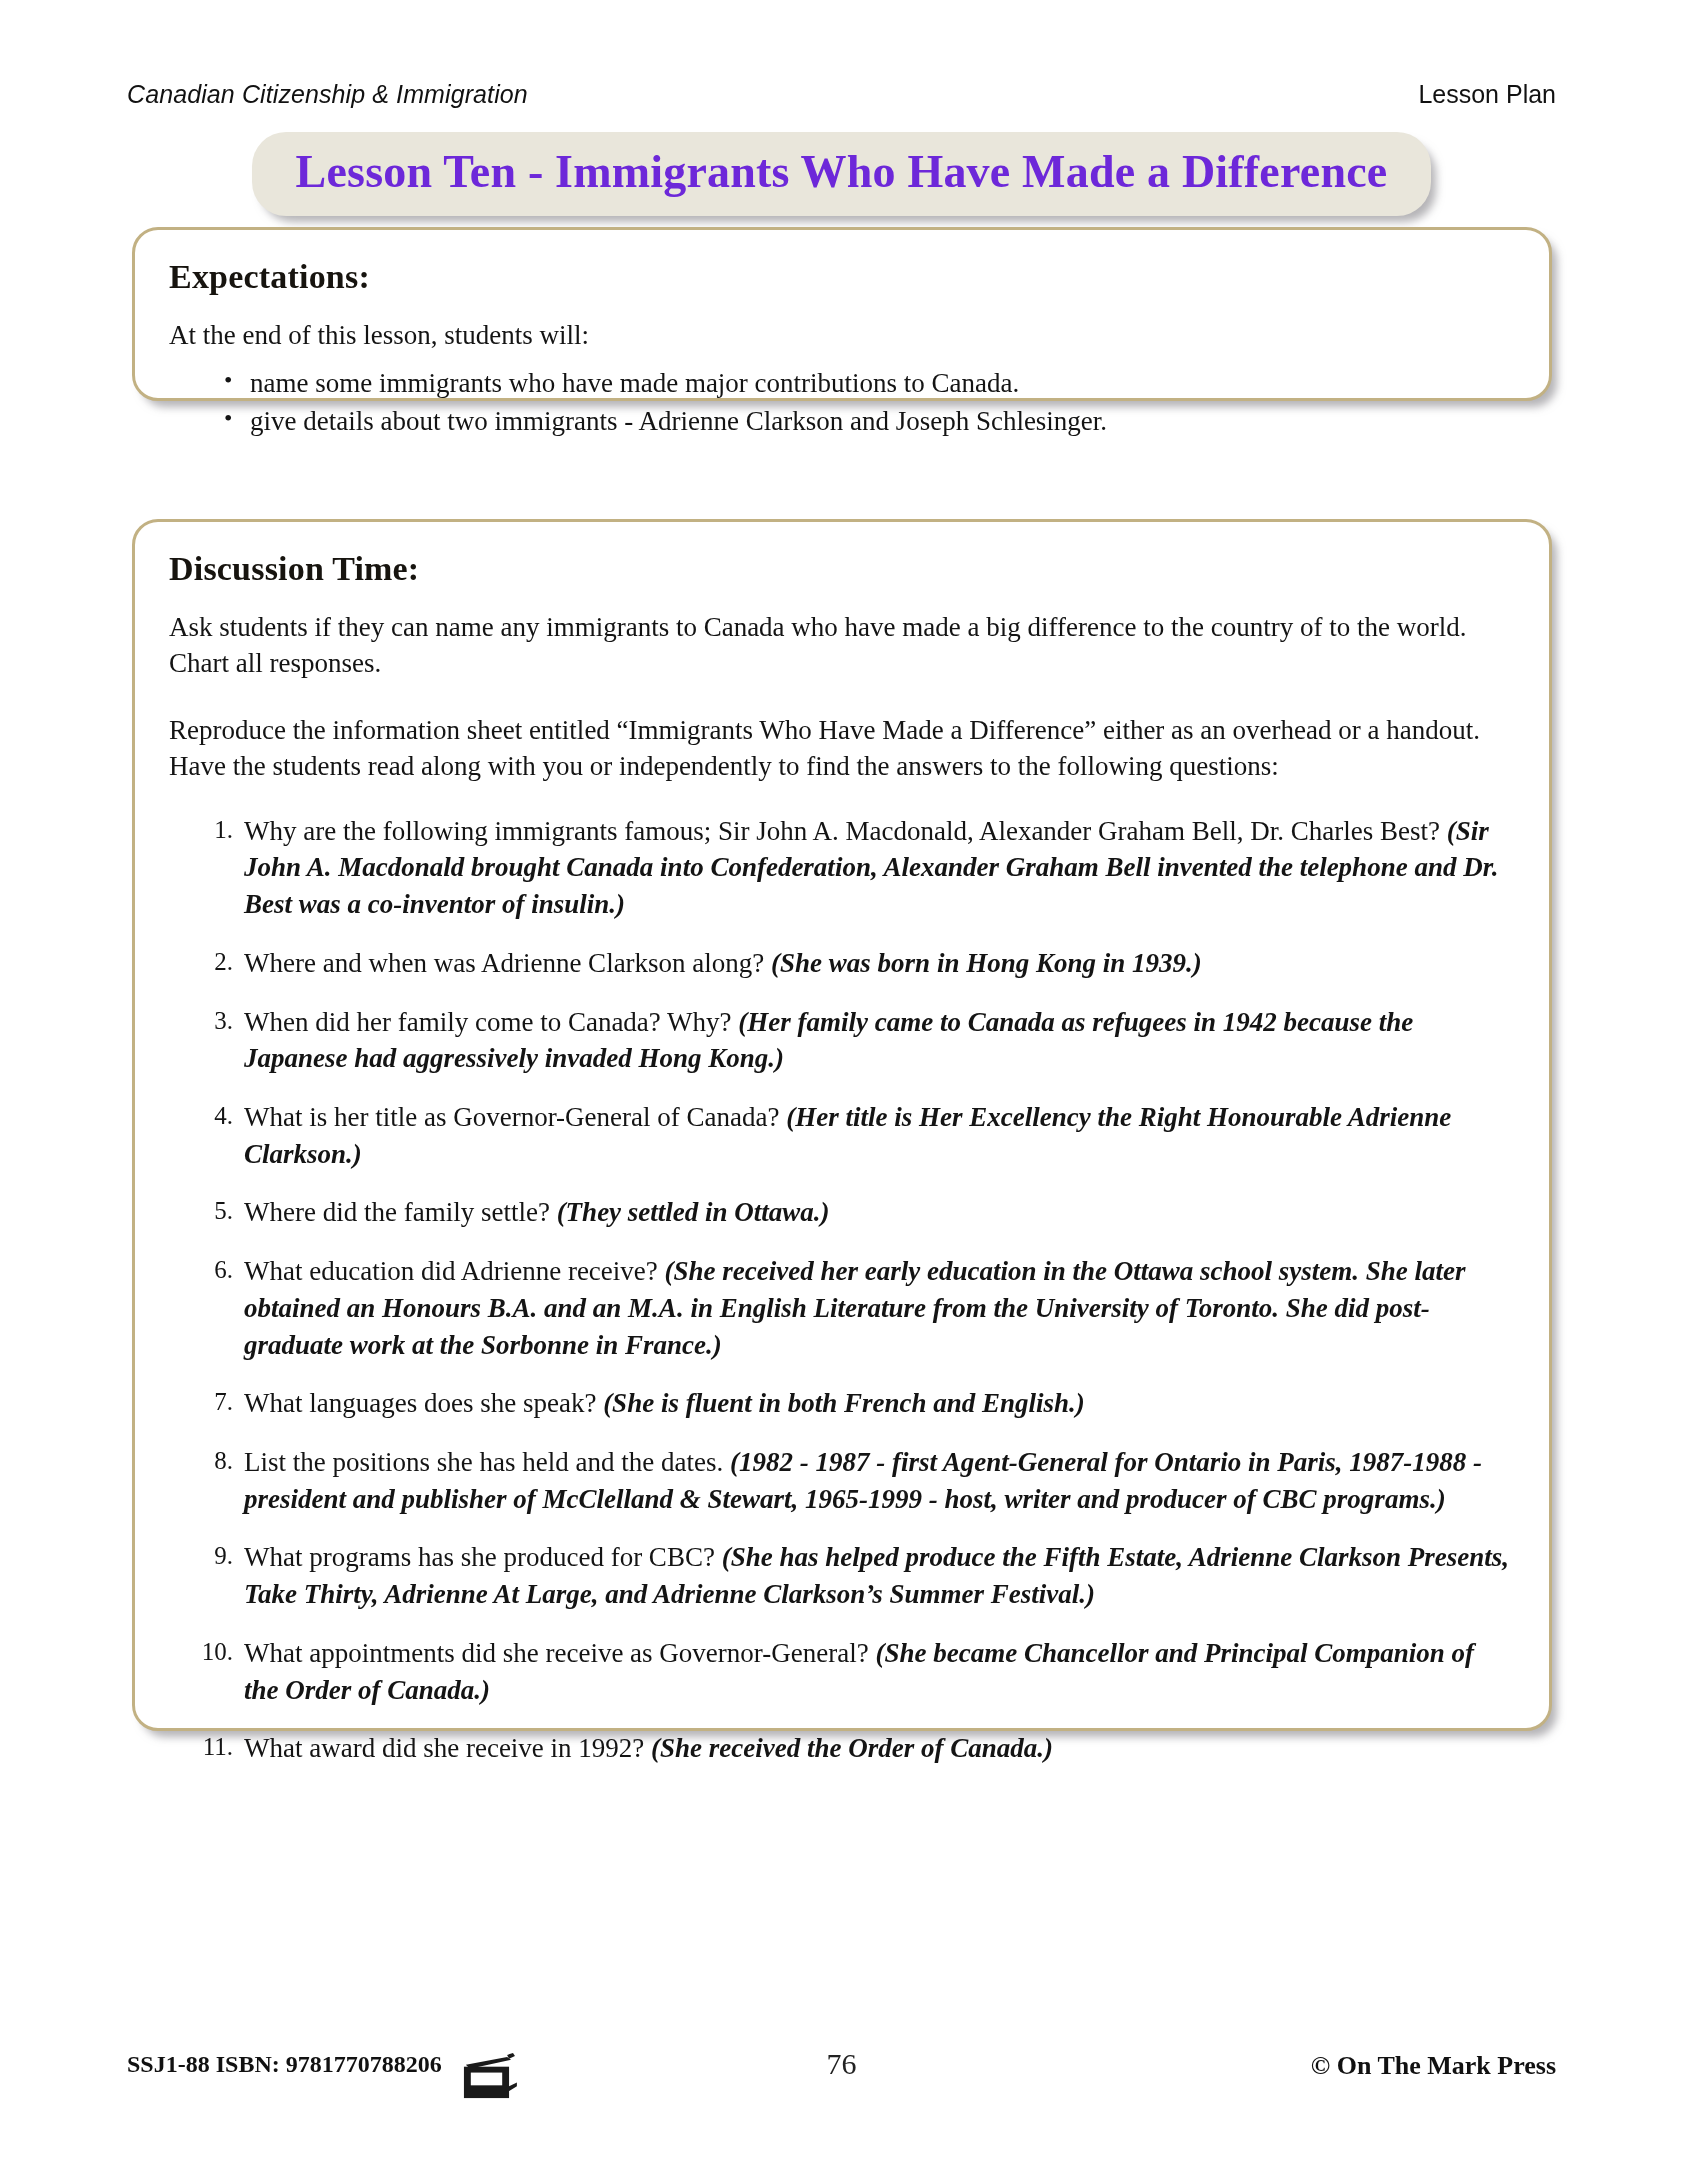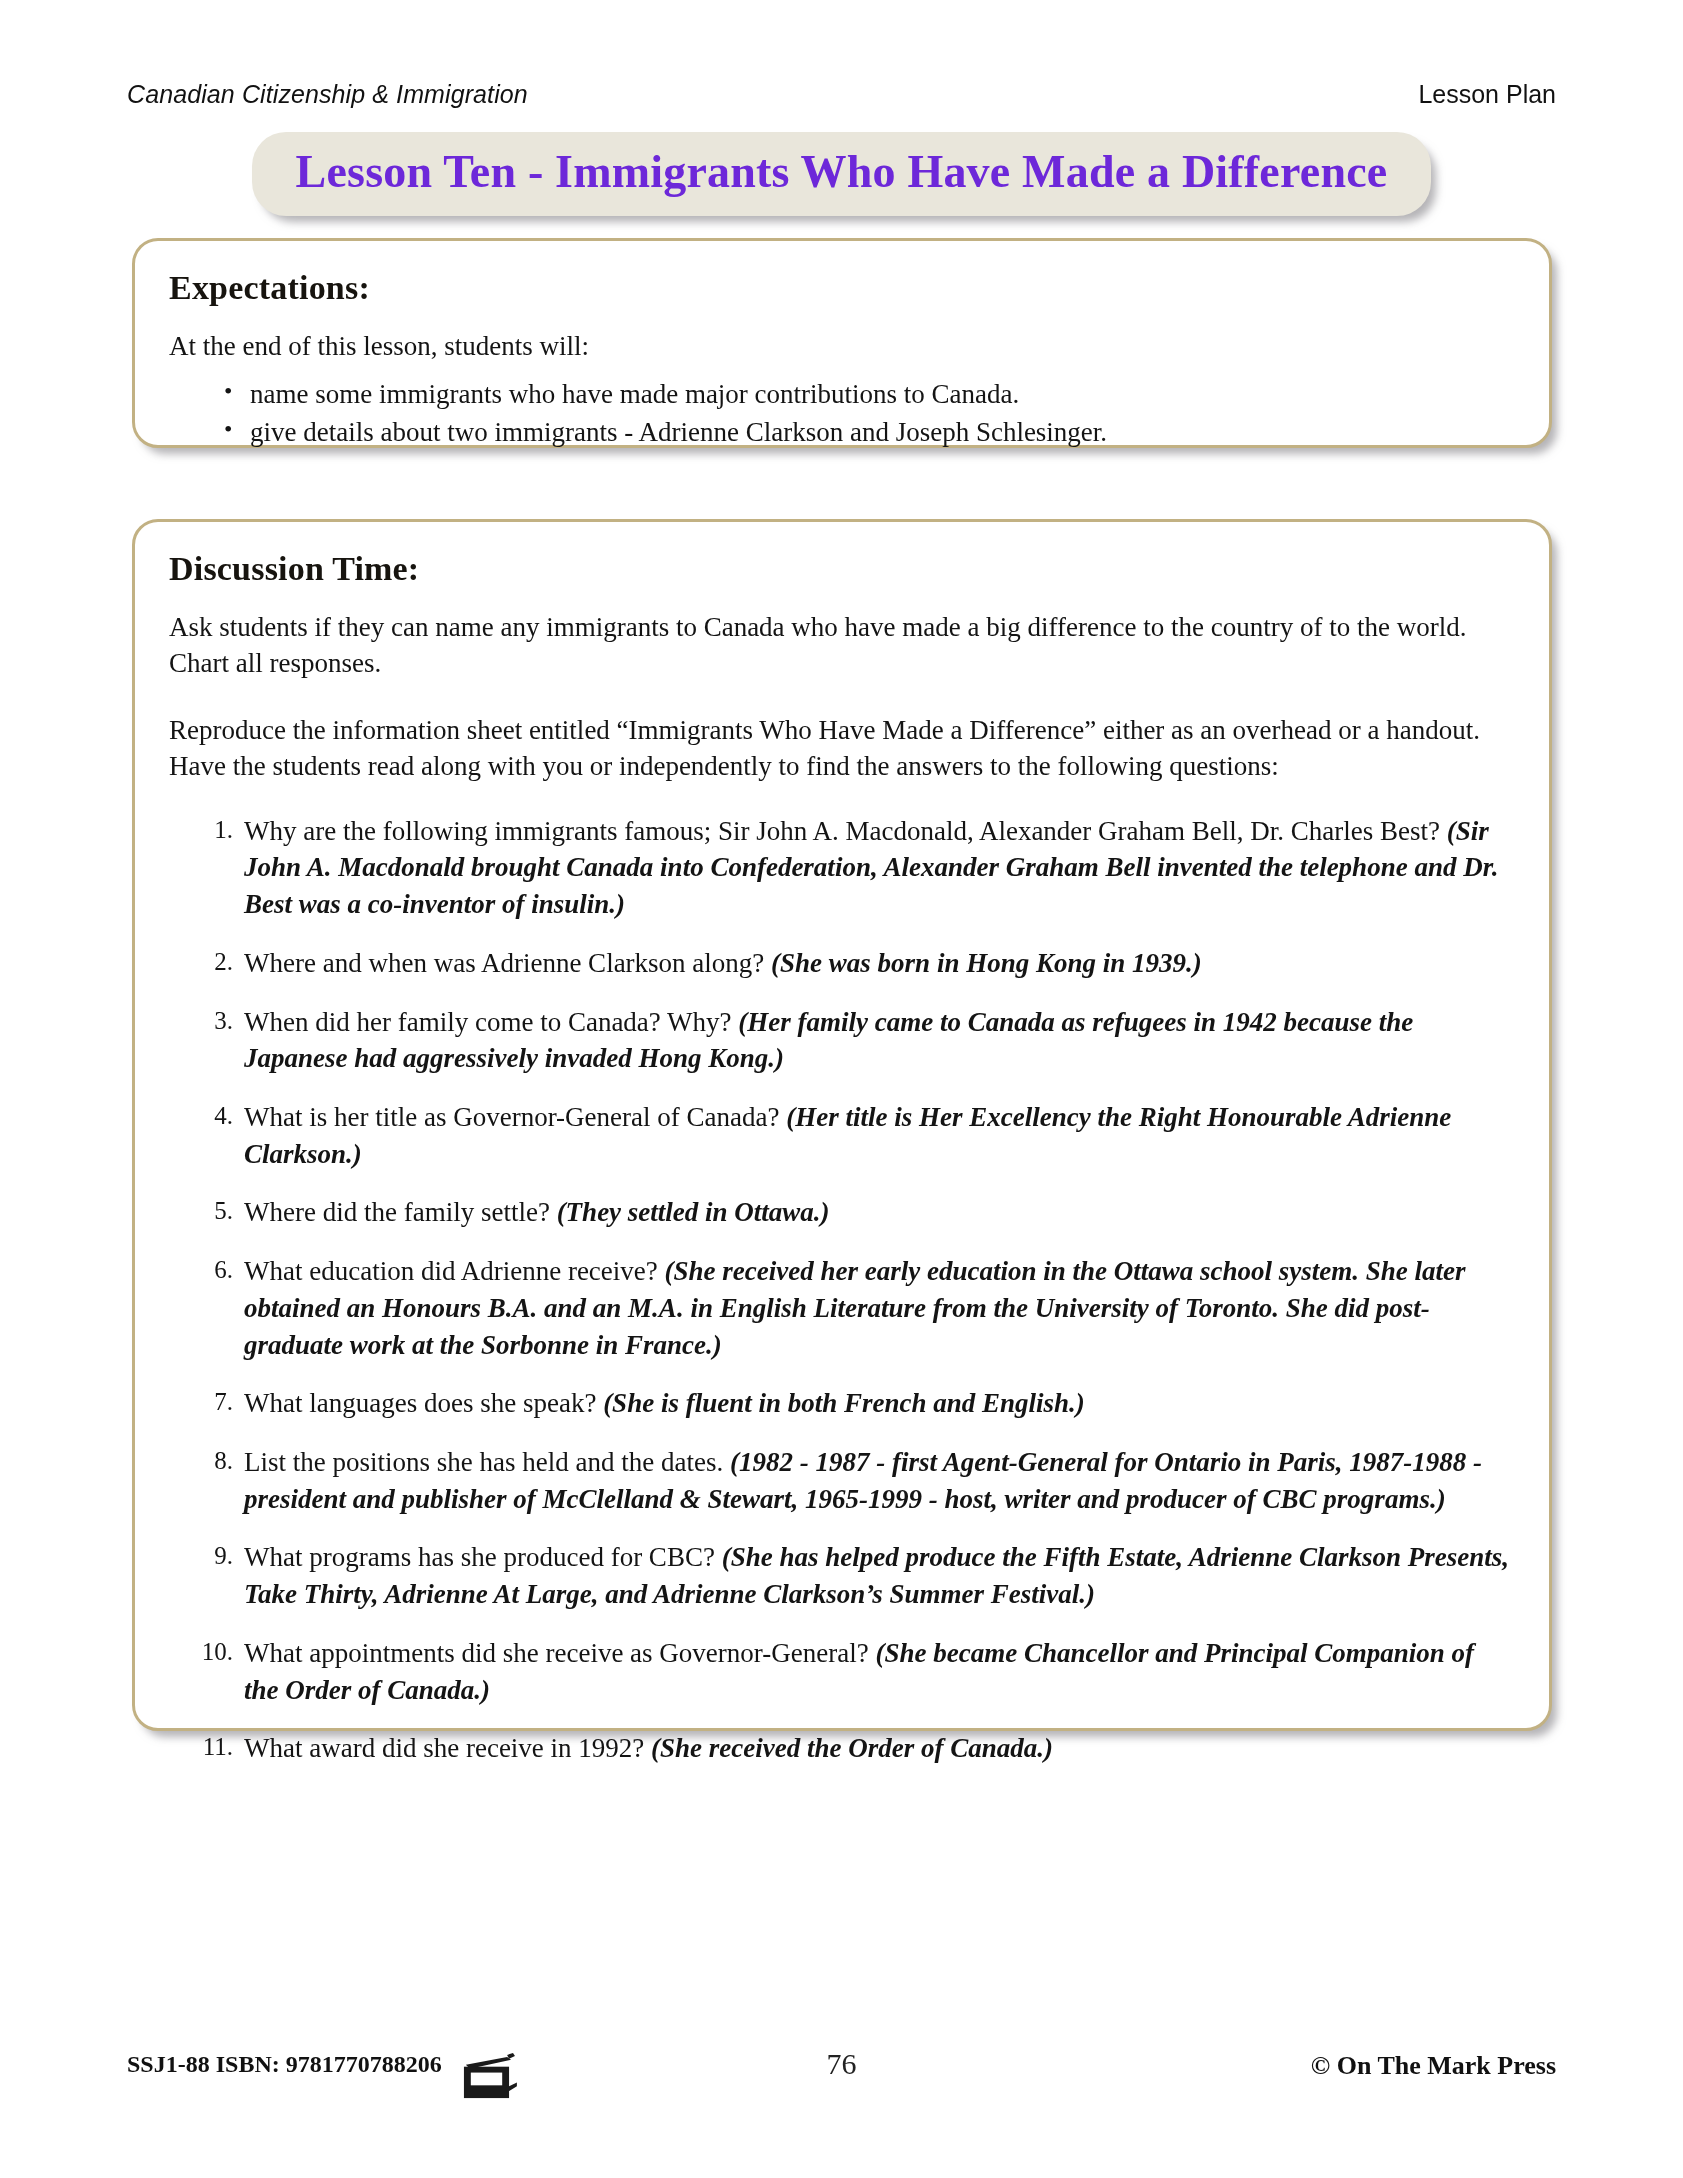--- a/index.html
+++ b/index.html
@@ -206,21 +206,21 @@
     <div class="run-head-left">Canadian Citizenship &amp; Immigration</div>
     <div class="run-head-right">Lesson Plan</div>
   </div>
 
   <div class="banner-wrap">
     <div class="banner">
       <div class="banner-title">Lesson Ten - Immigrants Who Have Made a Difference</div>
     </div>
   </div>
 
-  <div class="box" style="top:238px; left:132px; width:1420px; height:210px;">
+  <div class="box" style="top:227px; left:132px; width:1420px; height:174px;">
     <div class="box-inner">
       <div class="box-heading">Expectations:</div>
       <p class="body-text">At the end of this lesson, students will:</p>
       <ul class="bullets">
         <li>name some immigrants who have made major contributions to Canada.</li>
         <li>give details about two immigrants - Adrienne Clarkson and Joseph Schlesinger.</li>
       </ul>
     </div>
   </div>
 

